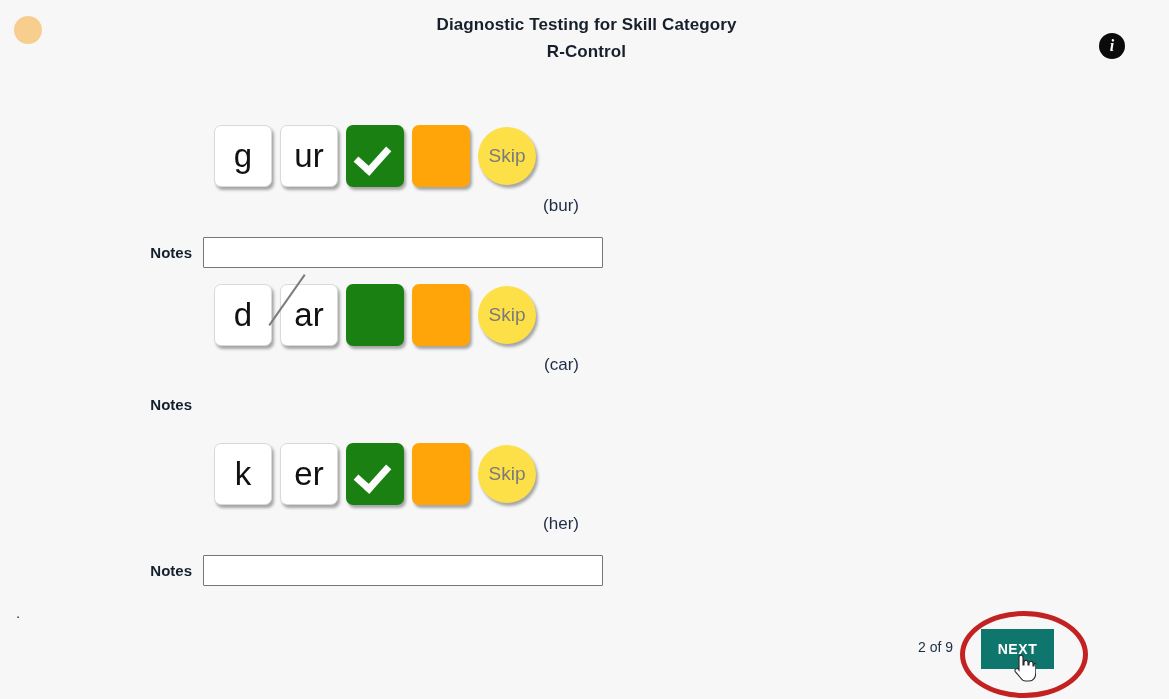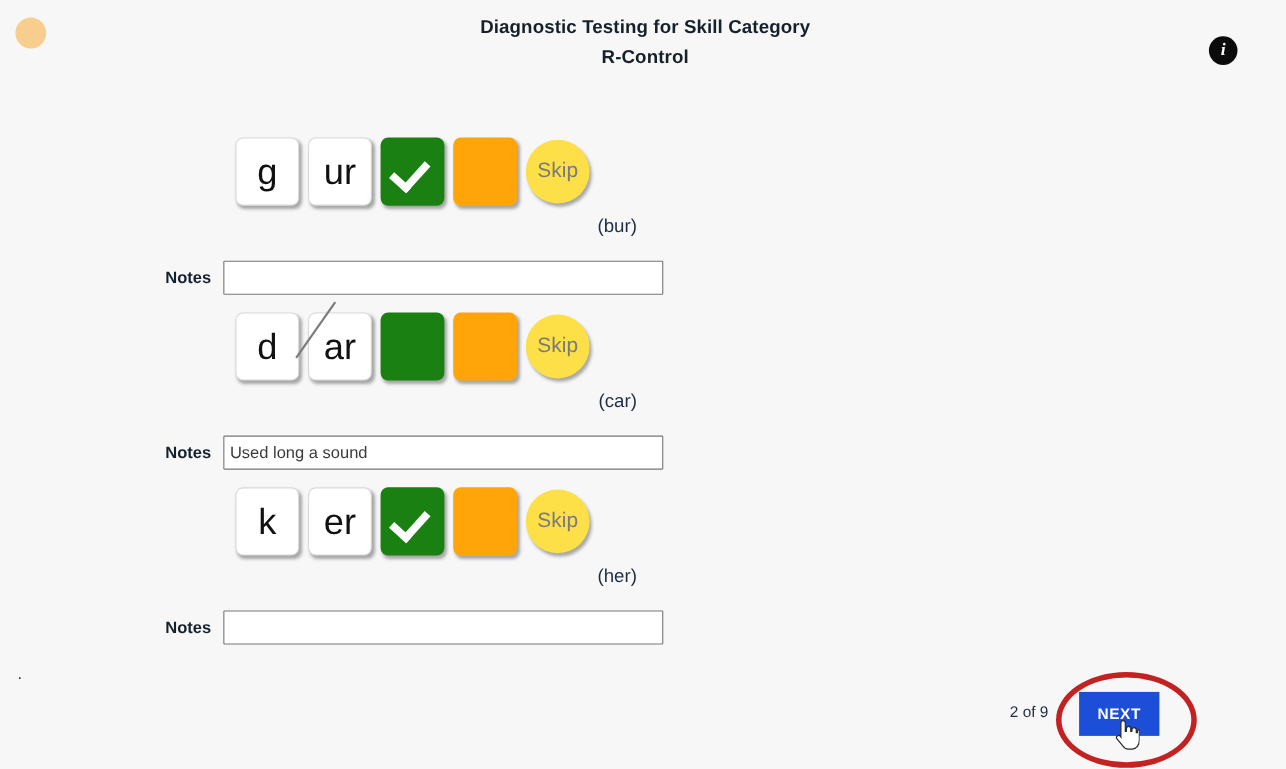--- a/index.html
+++ b/index.html
@@ -186,21 +186,21 @@
     top: 639px;
     font-size: 14px;
     color: #1e2d44;
   }
   .next-button {
     position: absolute;
     left: 981px;
     top: 629px;
     width: 73px;
     height: 40px;
-    background: #1d4ed8;
+    background: #0f766e;
     color: #ffffff;
     border: none;
     font-family: "Liberation Sans", sans-serif;
     font-size: 14px;
     font-weight: bold;
     letter-spacing: .6px;
     cursor: pointer;
   }
   .annot-ellipse {
     position: absolute;
@@ -254,21 +254,20 @@
       <div class="tiles" style="top: 284px;">
         <div class="tile letter" style="left: 0px;"><span class="glyph-wrap">d</span></div>
         <div class="tile letter" style="left: 66px;"><span class="glyph-wrap">ar<span class="strike"></span></span></div>
         <div class="tile correct" style="left: 132px;"></div>
         <div class="tile incorrect" style="left: 198px;"></div>
         <div class="tile skip" style="left: 264px;">Skip</div>
       </div>
       <div class="word-label" style="top: 355px;">(car)</div>
       <div class="notes-row" style="top: 380px;">
         <div class="notes-label">Notes</div>
-        <input class="notes-input" type="text" placeholder="" value="Used long a sound" style="">
       </div>
     </div>
     <div class="item-block">
       <div class="tiles" style="top: 443px;">
         <div class="tile letter" style="left: 0px;"><span class="glyph-wrap">k</span></div>
         <div class="tile letter" style="left: 66px;"><span class="glyph-wrap">er</span></div>
         <div class="tile correct" style="left: 132px;">
           <span class="check-mark"></span>
         </div>
         <div class="tile incorrect" style="left: 198px;"></div>

